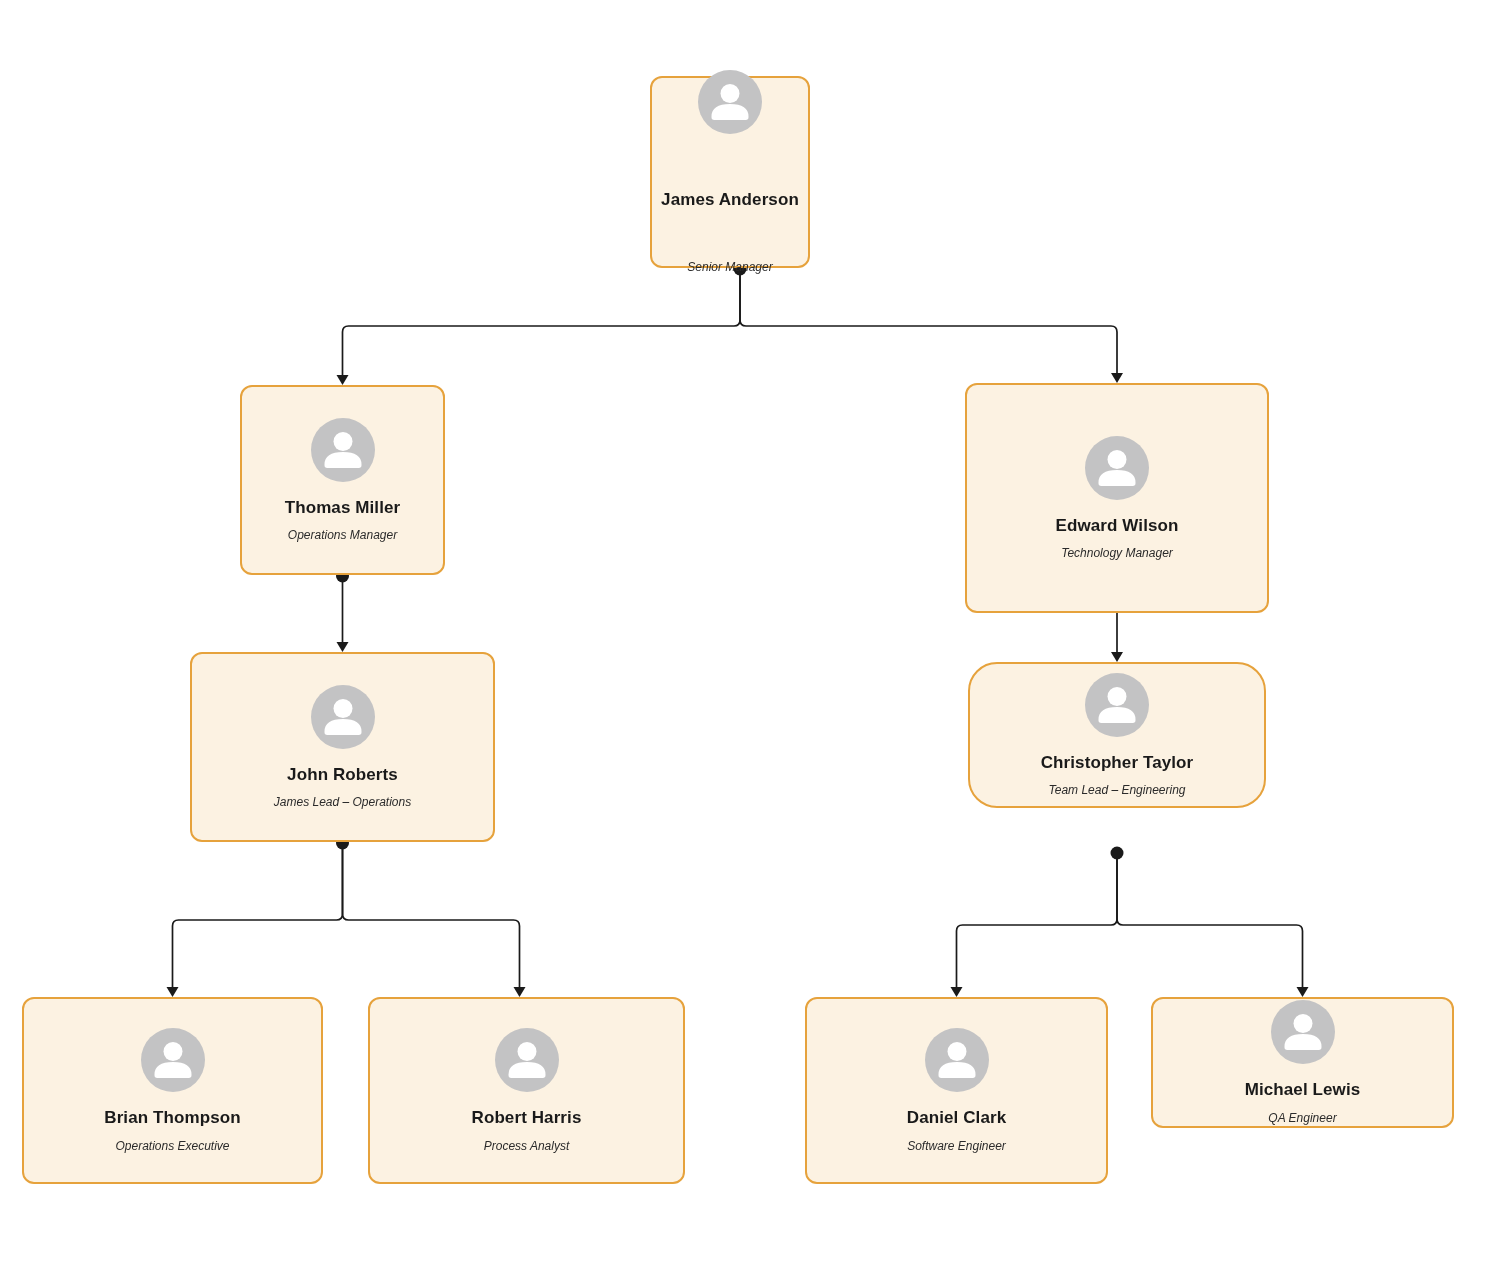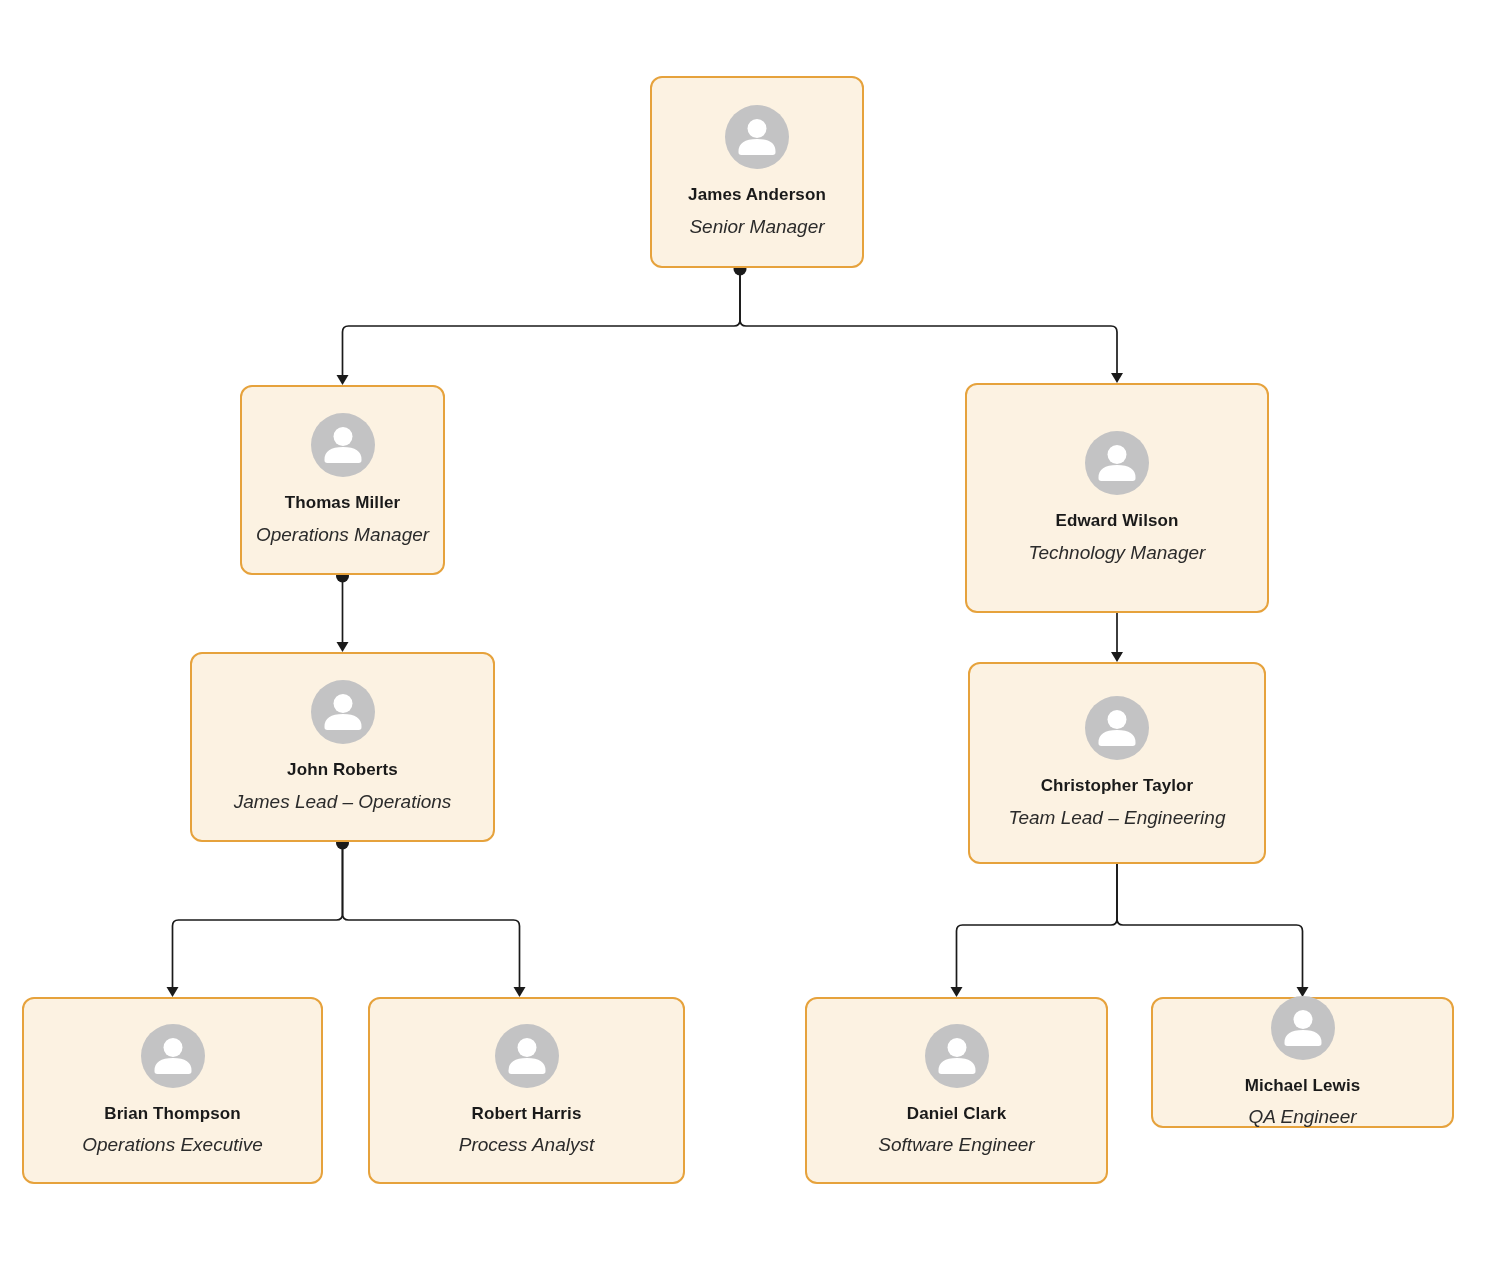--- a/index.html
+++ b/index.html
@@ -44,21 +44,21 @@
   }
   .node-name {
     font-size: 17px;
     font-weight: 700;
     color: #1a1a1a;
     line-height: 1.2;
     letter-spacing: 0.1px;
   }
   .node-title {
     margin-top: 10px;
-    font-size: 19px;
+    font-size: 12px;
     font-style: italic;
     color: #2b2b2b;
     line-height: 1.2;
   }
 </style>
 </head>
 <body>
 
 <div class="canvas">
   <svg class="edges" viewBox="0 0 1498 1264" xmlns="http://www.w3.org/2000/svg">
@@ -78,21 +78,21 @@
       <path d="M 342.5 842 L 342.5 914 Q 342.5 920 348.5 920 L 513.5 920 Q 519.5 920 519.5 926 L 519.5 988" fill="none" stroke="#1a1a1a" stroke-width="1.7"></path>
       <polygon points="513.5,987 525.5,987 519.5,997" fill="#1a1a1a"></polygon>
       <circle cx="342.5" cy="843" r="6.5" fill="#1a1a1a"></circle>
       <path d="M 1117 852 L 1117 919 Q 1117 925 1111 925 L 962.5 925 Q 956.5 925 956.5 931 L 956.5 988" fill="none" stroke="#1a1a1a" stroke-width="1.7"></path>
       <polygon points="950.5,987 962.5,987 956.5,997" fill="#1a1a1a"></polygon>
       <path d="M 1117 852 L 1117 919 Q 1117 925 1123 925 L 1296.5 925 Q 1302.5 925 1302.5 931 L 1302.5 988" fill="none" stroke="#1a1a1a" stroke-width="1.7"></path>
       <polygon points="1296.5,987 1308.5,987 1302.5,997" fill="#1a1a1a"></polygon>
       <circle cx="1117" cy="853" r="6.5" fill="#1a1a1a"></circle>
     </svg>
   <div id="nodes-layer">
-      <div class="node" style="left: 650px; top: 76px; width: 214px; height: 192px;">
+      <div class="node" style="left: 650px; top: 76px; width: 160px; height: 192px; gap: 40px;">
         <svg viewBox="0 0 64 64" class="avatar">
           <circle cx="32" cy="32" r="32" fill="#c3c3c4"></circle>
           <circle cx="32" cy="23.5" r="9.5" fill="#ffffff"></circle>
           <path d="M13.5 46.5 q0 -12.5 18.5 -12.5 q18.5 0 18.5 12.5 l0 0.8 q0 2.7 -2.7 2.7 l-31.6 0 q-2.7 0 -2.7 -2.7 z" fill="#ffffff"></path>
         </svg>
         <div class="node-name">James Anderson</div>
         <div class="node-title">Senior Manager</div>
       </div>
       <div class="node" style="left: 240px; top: 385px; width: 205px; height: 190px;">
         <svg viewBox="0 0 64 64" class="avatar">
@@ -114,21 +114,21 @@
       </div>
       <div class="node" style="left: 190px; top: 652px; width: 305px; height: 190px; text-align: center;">
         <svg viewBox="0 0 64 64" class="avatar">
           <circle cx="32" cy="32" r="32" fill="#c3c3c4"></circle>
           <circle cx="32" cy="23.5" r="9.5" fill="#ffffff"></circle>
           <path d="M13.5 46.5 q0 -12.5 18.5 -12.5 q18.5 0 18.5 12.5 l0 0.8 q0 2.7 -2.7 2.7 l-31.6 0 q-2.7 0 -2.7 -2.7 z" fill="#ffffff"></path>
         </svg>
         <div class="node-name">John Roberts</div>
         <div class="node-title">James Lead – Operations</div>
       </div>
-      <div class="node" style="left: 968px; top: 662px; width: 298px; height: 202px;">
+      <div class="node" style="left: 968px; top: 662px; width: 298px; height: 146px; border-radius: 29px;">
         <svg viewBox="0 0 64 64" class="avatar">
           <circle cx="32" cy="32" r="32" fill="#c3c3c4"></circle>
           <circle cx="32" cy="23.5" r="9.5" fill="#ffffff"></circle>
           <path d="M13.5 46.5 q0 -12.5 18.5 -12.5 q18.5 0 18.5 12.5 l0 0.8 q0 2.7 -2.7 2.7 l-31.6 0 q-2.7 0 -2.7 -2.7 z" fill="#ffffff"></path>
         </svg>
         <div class="node-name">Christopher Taylor</div>
         <div class="node-title">Team Lead – Engineering</div>
       </div>
       <div class="node" style="left: 22px; top: 997px; width: 301px; height: 187px;">
         <svg viewBox="0 0 64 64" class="avatar">

